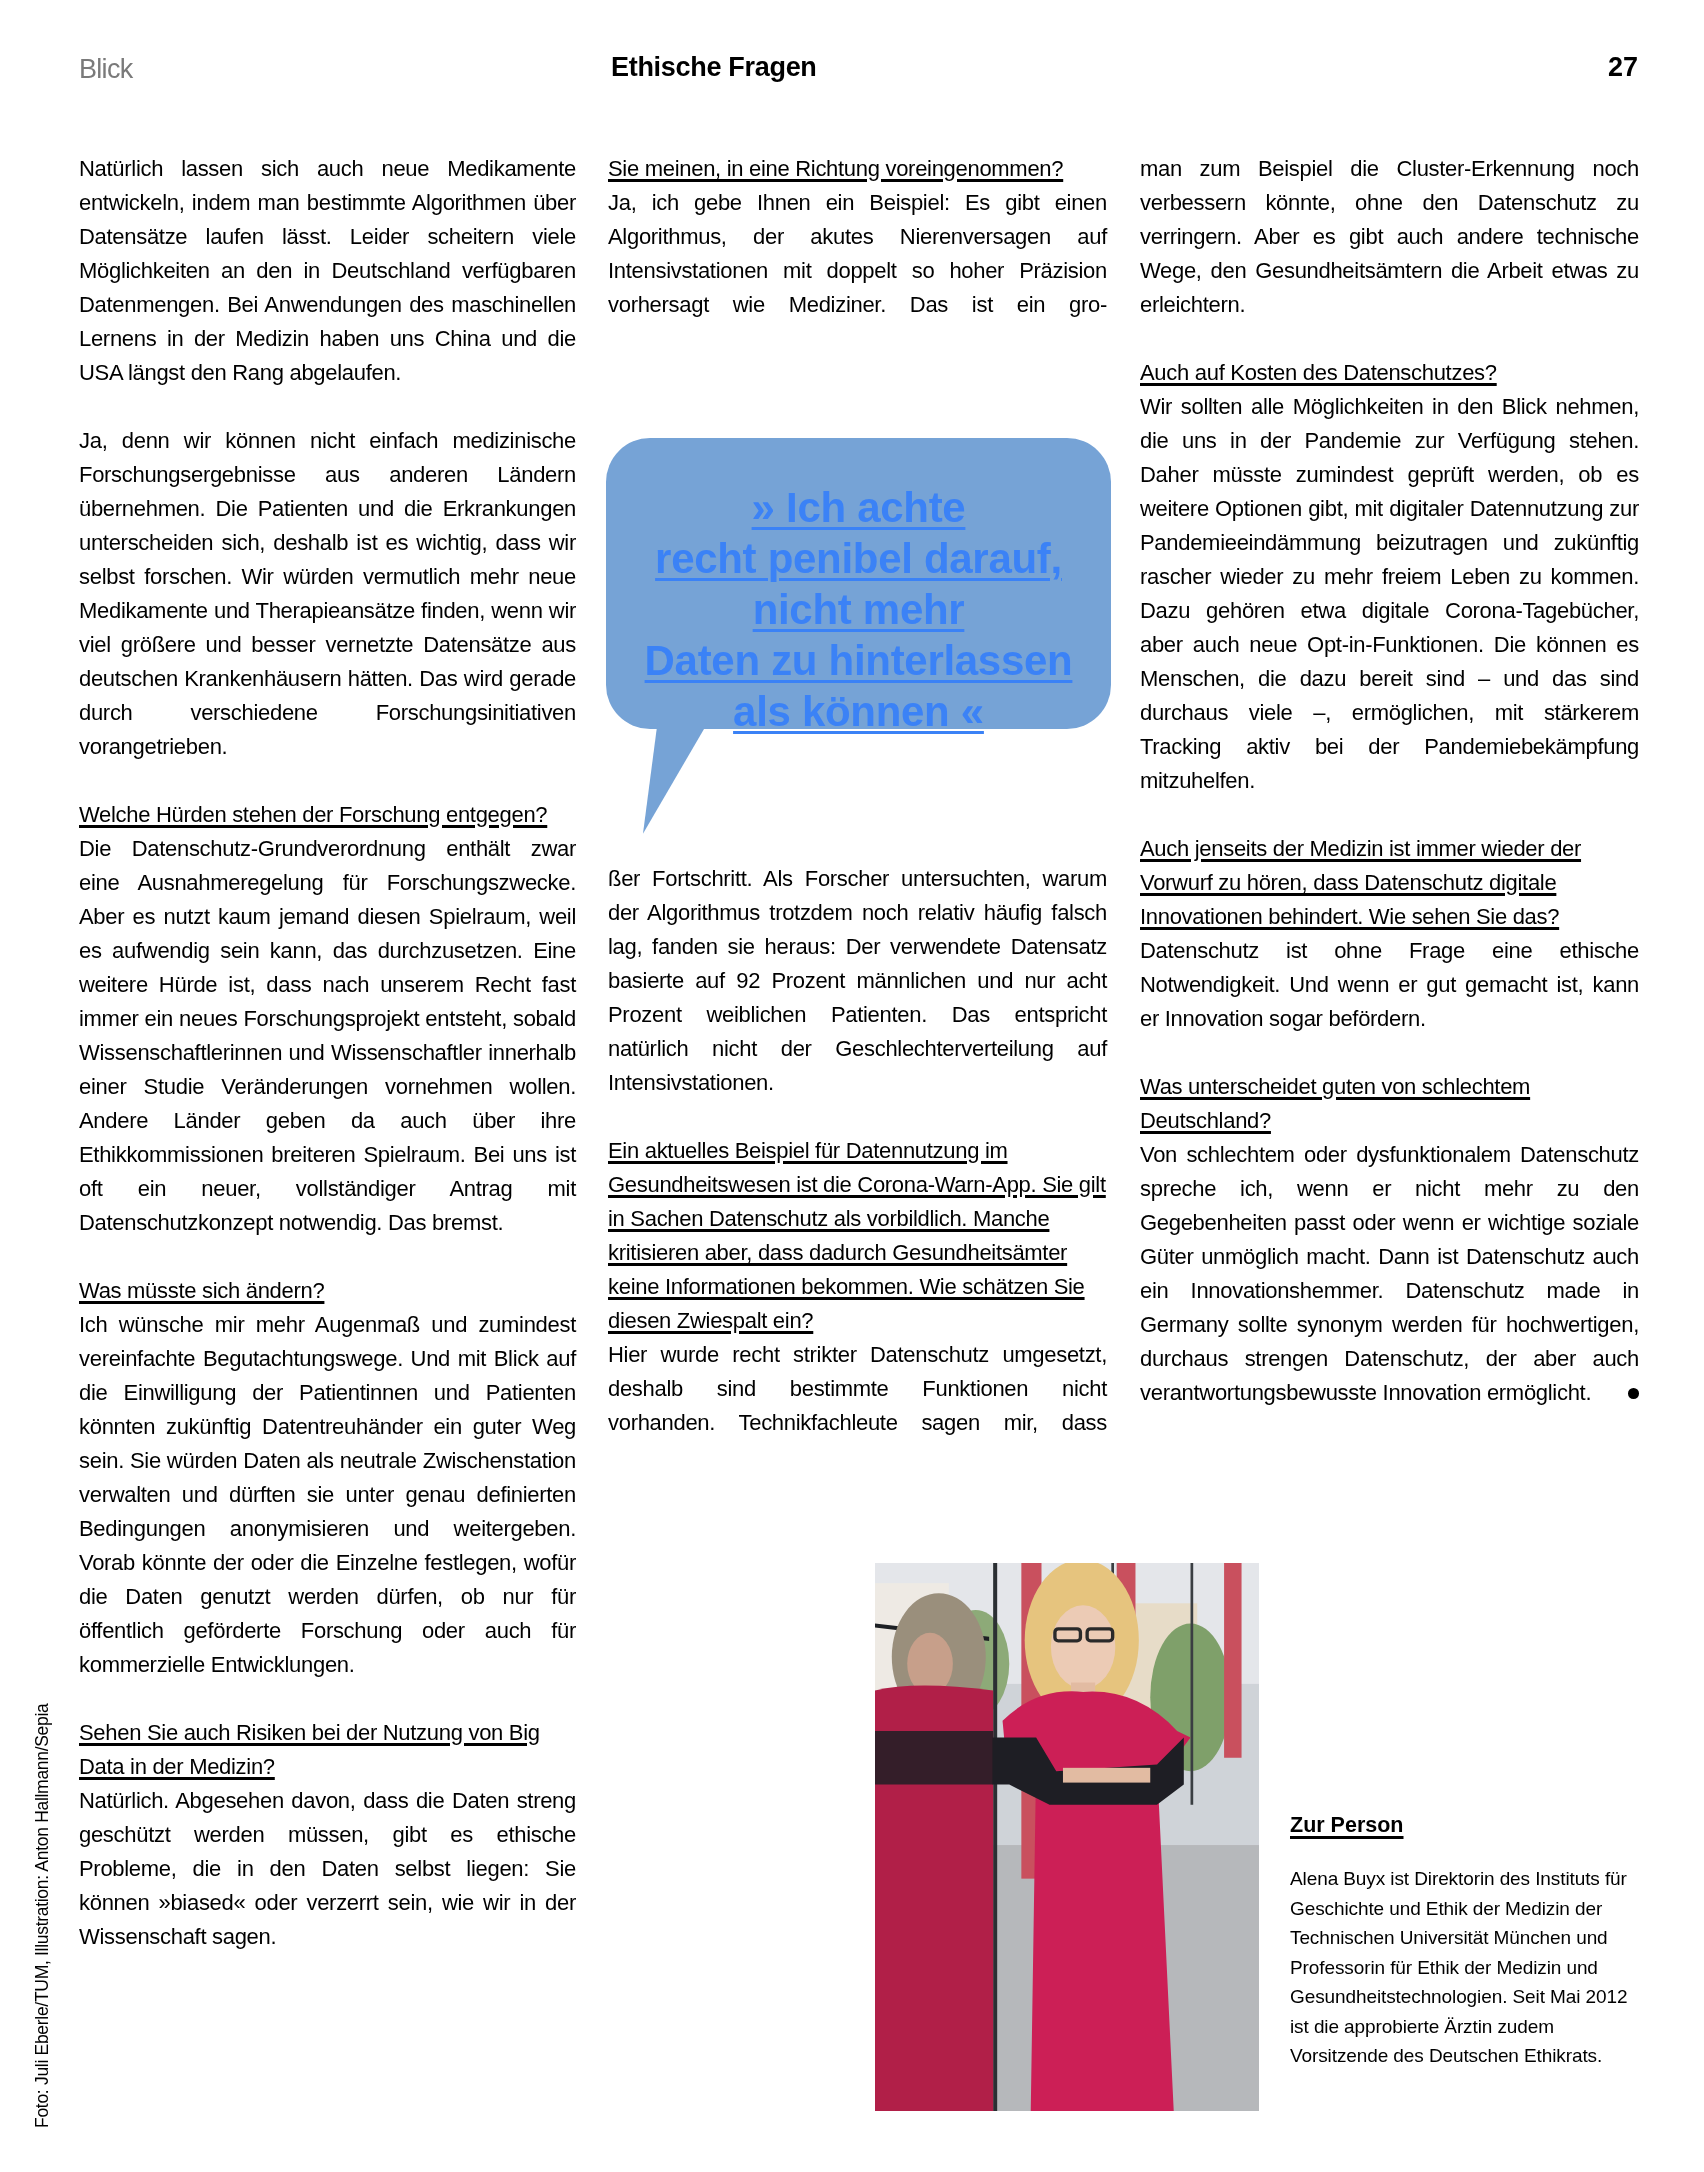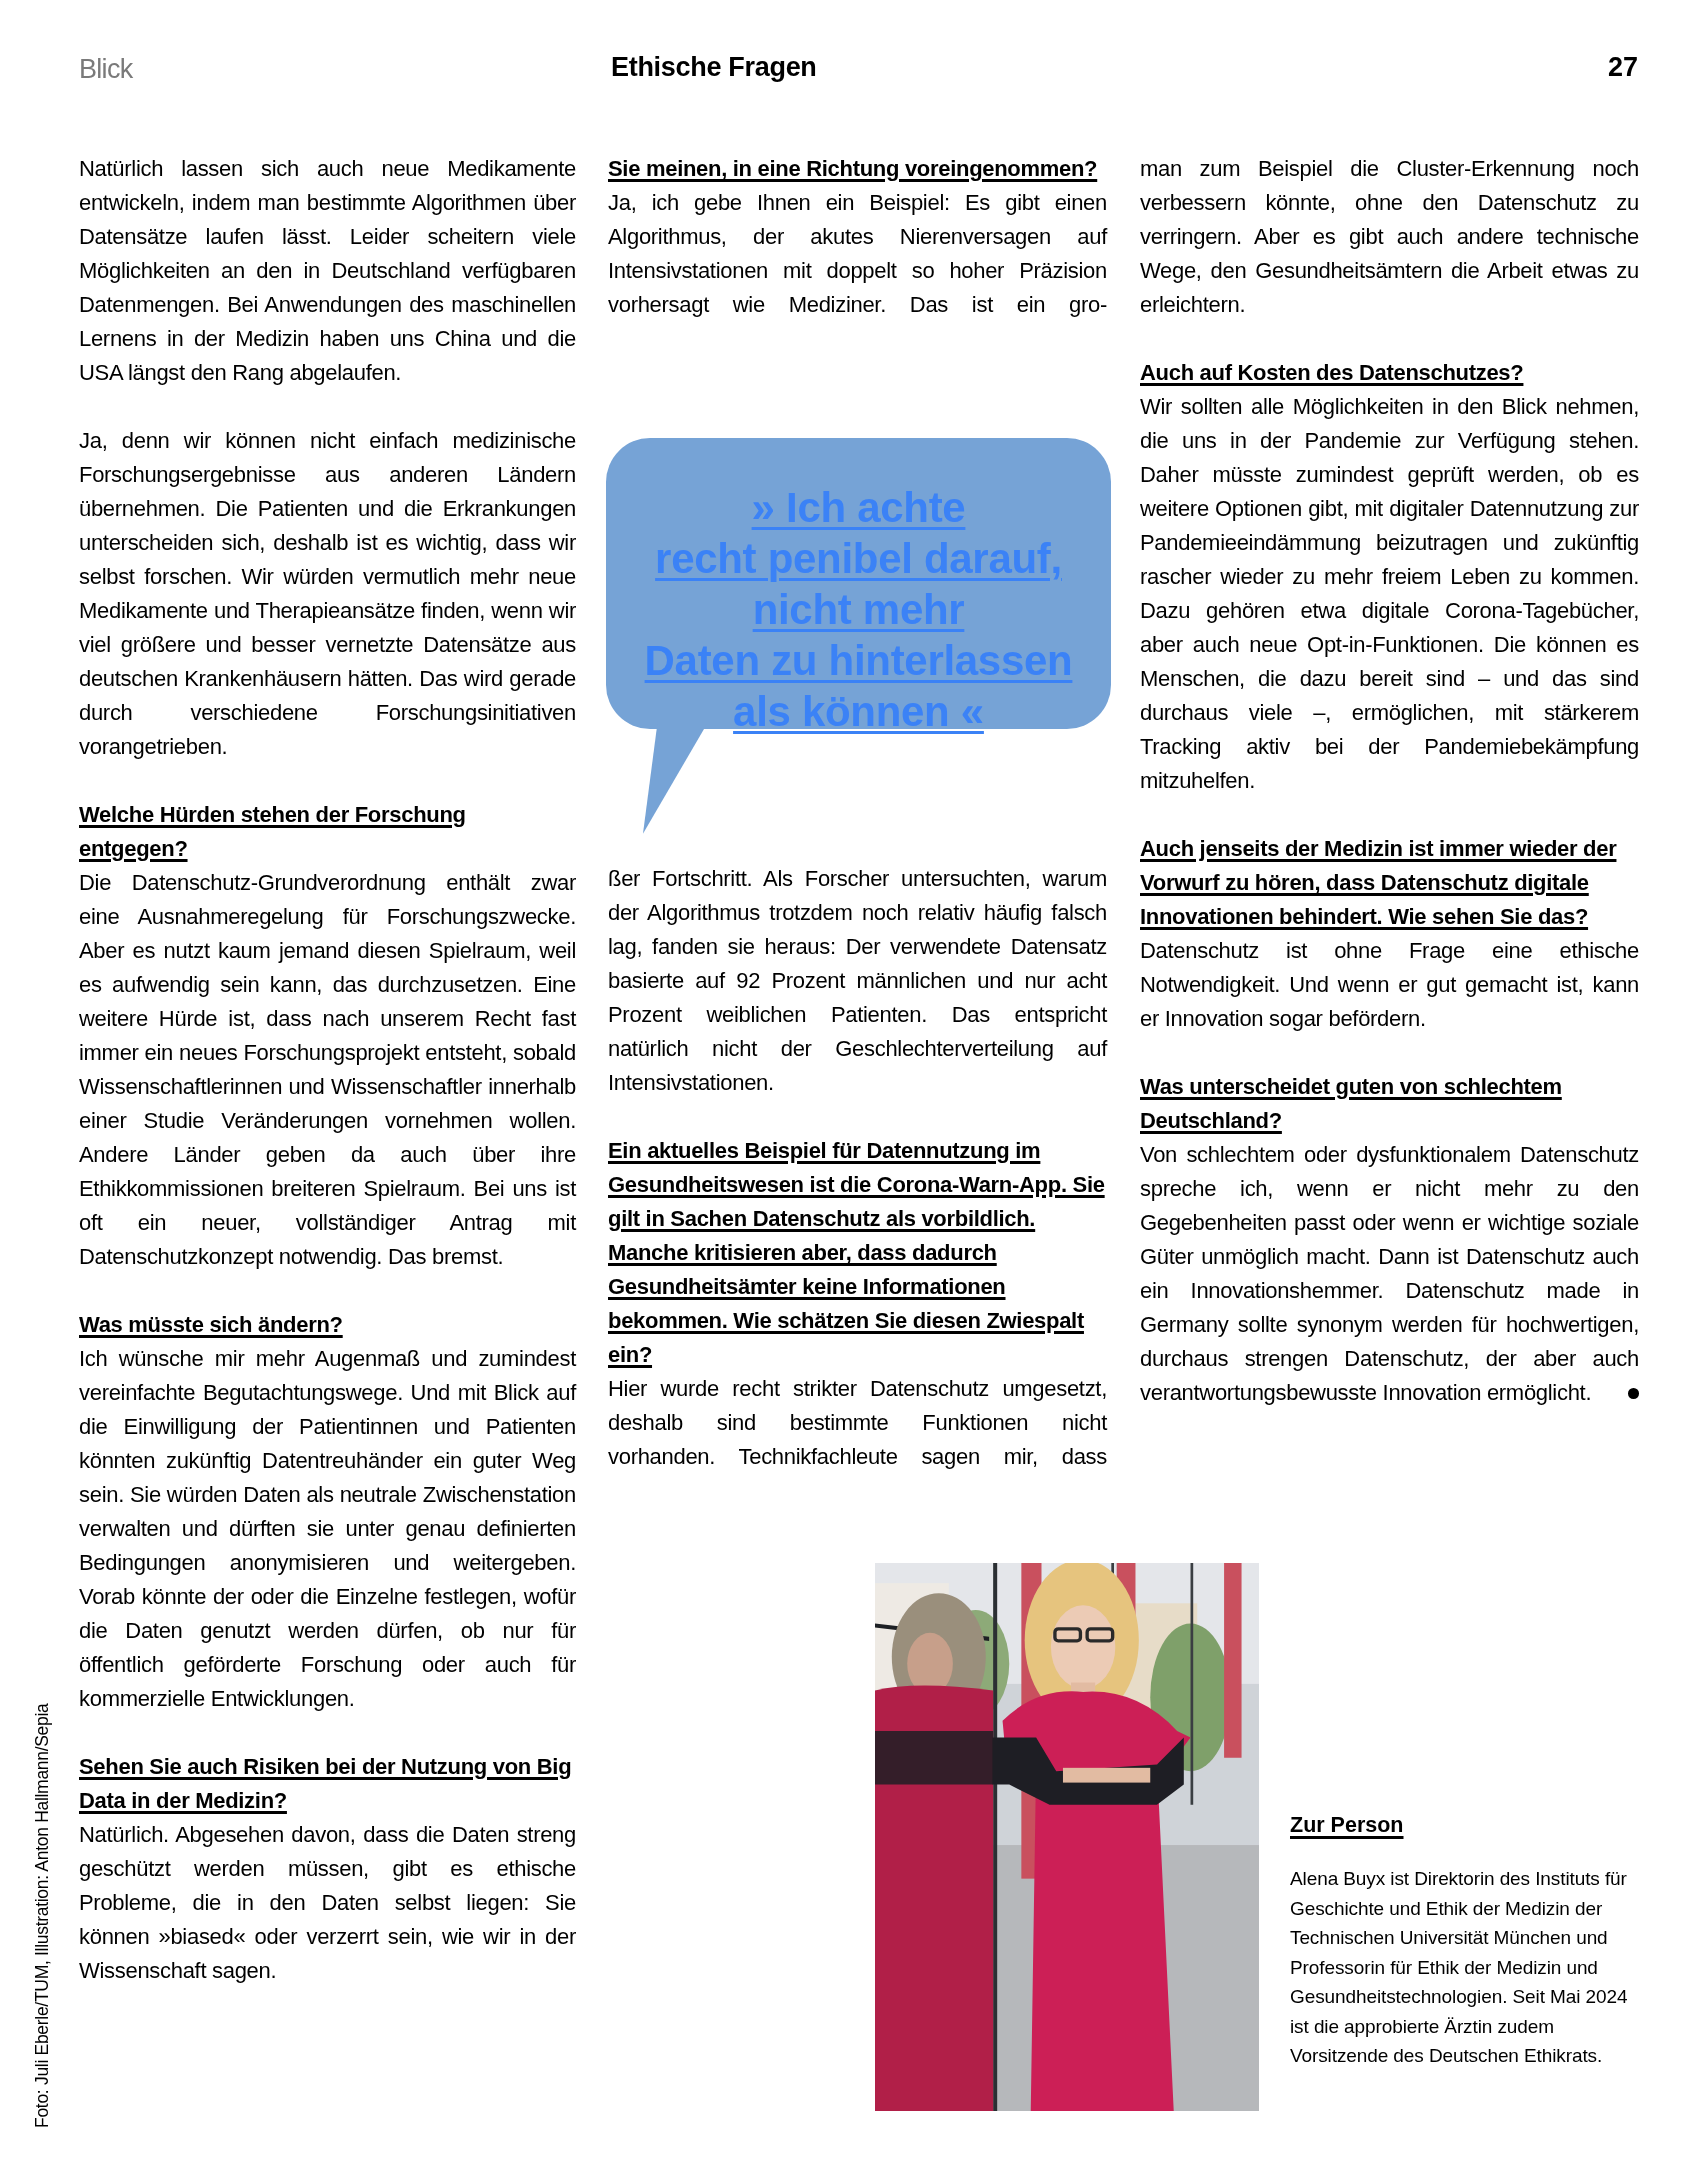--- a/index.html
+++ b/index.html
@@ -10,21 +10,21 @@
   .header-section { position: absolute; left: 611px; top: 52px; font-size: 27px; font-weight: bold; letter-spacing: -0.3px; }
   .header-page { position: absolute; left: 1608px; top: 52px; font-size: 27px; font-weight: bold; }
 
   .col { position: absolute; font-size: 22px; line-height: 34px; letter-spacing: -0.3px; }
   .col-1 { left: 79px; top: 152px; width: 497px; }
   .col-2a { left: 608px; top: 152px; width: 499px; }
   .col-2b { left: 608px; top: 862px; width: 499px; }
   .col-3 { left: 1140px; top: 152px; width: 499px; }
 
   .block { margin: 0 0 34px 0; }
-  .q { font-weight: bold; text-decoration: underline; text-decoration-thickness: 2.7px; text-underline-offset: 3.4px; }
+  .q { font-weight: normal; text-decoration: underline; text-decoration-thickness: 2.7px; text-underline-offset: 3.4px; }
   .a { text-align: justify; hyphens: manual; }
   .a.last-left { text-align-last: left; }
 
   .end-mark { display: inline-block; width: 10.7px; height: 10.7px; background: #000; border-radius: 50%; float: right; margin-top: 12px; }
 
   
   .bubble { position: absolute; left: 606px; top: 438px; width: 505px; height: 291px;
             background: #76a3d6; border-radius: 44px; }
   .bubble-tail { position: absolute; left: 636px; top: 721px; width: 81px; height: 114px; }
   .bubble-text { position: absolute; left: 606px; top: 482px; width: 505px; text-align: center;
@@ -137,16 +137,16 @@
     <rect x="268" y="98" width="38" height="18" rx="5" fill="none" stroke="#2a2a2a" stroke-width="5"></rect>
     <rect x="316" y="98" width="38" height="18" rx="5" fill="none" stroke="#2a2a2a" stroke-width="5"></rect>
     <rect x="292" y="178" width="36" height="22" fill="#e2bba2"></rect>
     <path d="M190,235 Q240,185 310,192 Q390,186 450,250 L470,260 L440,300 L420,300 L445,816 L232,816 L240,300 L196,300 Z" fill="#cc1f56"></path>
     <path d="M175,260 L240,260 L270,310 L420,300 L460,260 L460,330 L420,360 L260,360 L200,330 L175,330 Z" fill="#1e1e24"></path>
     <rect x="280" y="305" width="130" height="22" fill="#e2bba2"></rect>
   </svg>
 </div>
 
 <div class="person-title">Zur Person</div>
-<div class="person-bio">Alena Buyx ist Direktorin des Instituts für Geschichte und Ethik der Medizin der Technischen Universität München und Professorin für Ethik der Medizin und Gesundheitstechnologien. Seit Mai 2024 ist die approbierte Ärztin zudem Vorsitzende des Deutschen Ethikrats.</div>
+<div class="person-bio">Alena Buyx ist Direktorin des Instituts für Geschichte und Ethik der Medizin der Technischen Universität München und Professorin für Ethik der Medizin und Gesundheitstechnologien. Seit Mai 2012 ist die approbierte Ärztin zudem Vorsitzende des Deutschen Ethikrats.</div>
 
 <div class="credit">Foto: Juli Eberle/TUM, Illustration: Anton Hallmann/Sepia</div>
 
 
 </body></html>

